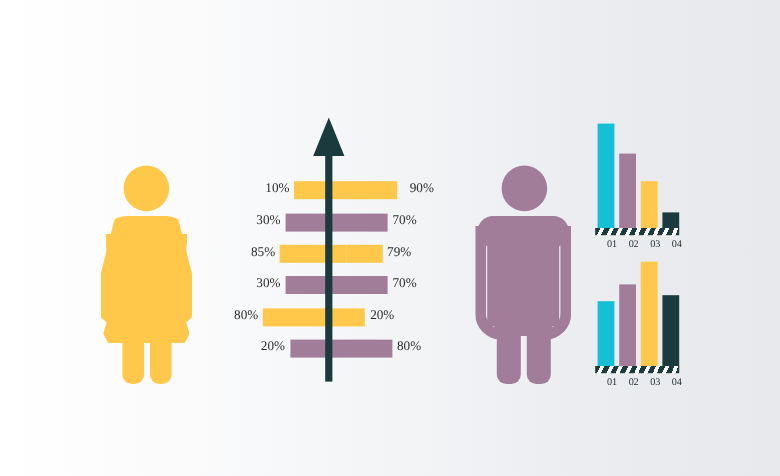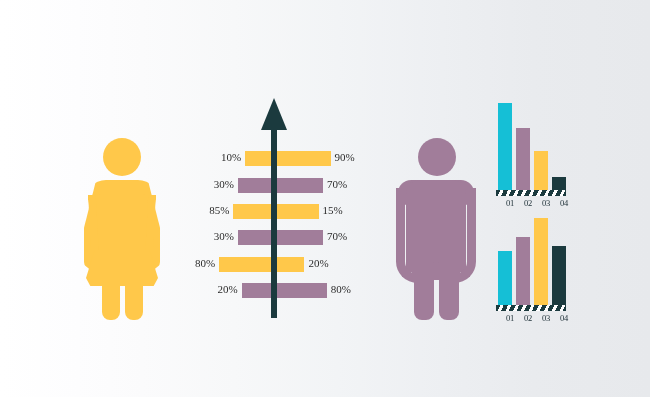--- a/index.html
+++ b/index.html
@@ -138,33 +138,33 @@
     <div class="hip"></div>
     <div class="leg l"></div>
     <div class="leg r"></div>
   </div>
 
   <div id="bar-panel">
       <div class="bar-row" style="top: 151px; left: 0px; width: 650px; padding-left: 24px;">
         <div class="bar-seg yellow" style="left: 245.276px; width: 27.724px;"></div>
         <div class="bar-seg yellow" style="left: 273px; width: 57.516px;"></div>
         <div class="bar-label left" style="left: 209.276px; width: 32px;">10%</div>
-        <div class="bar-label right" style="left: 334.516px; width: 34px;">90%</div>
+        <div class="bar-label right" style="left: 334.516px; width: 34px; text-align: center;">90%</div>
       </div>
       <div class="bar-row" style="top: 178px; left: 0px; width: 650px;">
         <div class="bar-seg purple" style="left: 237.828px; width: 35.172px;"></div>
         <div class="bar-seg purple" style="left: 273px; width: 50.068px;"></div>
         <div class="bar-label left" style="left: 201.828px; width: 32px;">30%</div>
         <div class="bar-label right" style="left: 327.068px; width: 34px;">70%</div>
       </div>
       <div class="bar-row" style="top: 204px; left: 16px; width: 650px;">
         <div class="bar-seg yellow" style="left: 217.346px; width: 55.654px;"></div>
         <div class="bar-seg yellow" style="left: 273px; width: 29.586px;"></div>
         <div class="bar-label left" style="left: 181.346px; width: 32px;">85%</div>
-        <div class="bar-label right" style="left: 306.586px; width: 34px;">15%</div>
+        <div class="bar-label right" style="left: 306.586px; width: 34px;">79%</div>
       </div>
       <div class="bar-row" style="top: 230px; left: 0px; width: 650px;">
         <div class="bar-seg purple" style="left: 237.828px; width: 35.172px;"></div>
         <div class="bar-seg purple" style="left: 273px; width: 50.068px;"></div>
         <div class="bar-label left" style="left: 201.828px; width: 32px;">30%</div>
         <div class="bar-label right" style="left: 327.068px; width: 34px;">70%</div>
       </div>
       <div class="bar-row" style="top: 257px; left: 0px; width: 650px;">
         <div class="bar-seg yellow" style="left: 219.208px; width: 53.792px;"></div>
         <div class="bar-seg yellow" style="left: 273px; width: 31.448px;"></div>

